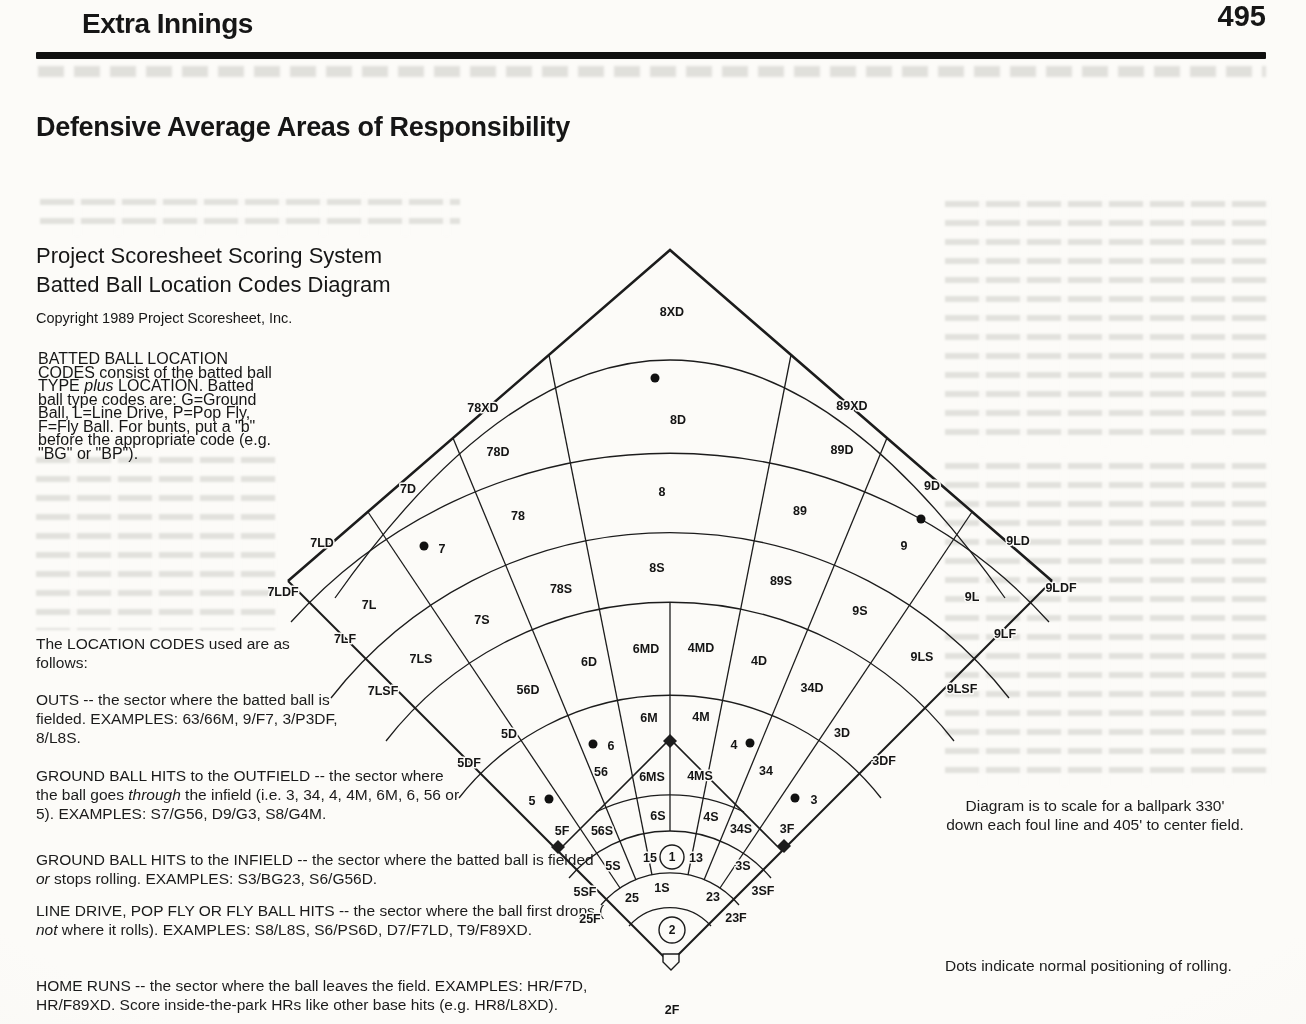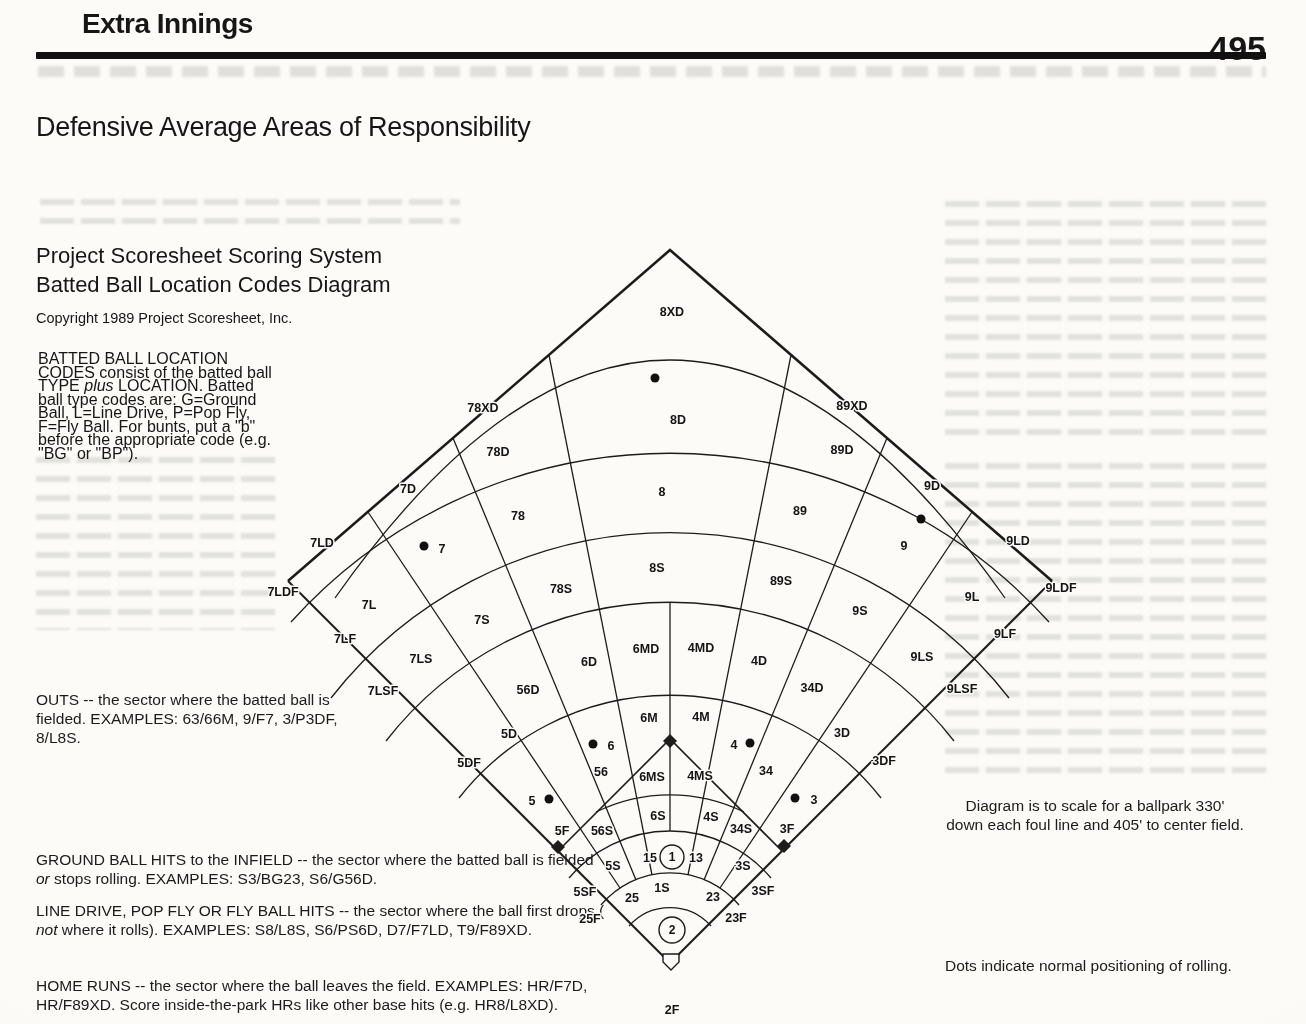--- a/index.html
+++ b/index.html
@@ -2,36 +2,36 @@
 <html><head>
 <meta charset="utf-8">
 <style>
   html,body{margin:0;padding:0;background:#e9e8e4;}
   .page{position:relative;width:1306px;height:1024px;overflow:hidden;
         background:radial-gradient(135% 120% at 50% 42%, #fcfbf8 55%, #f2f1ec 100%);
         font-family:"Liberation Sans",sans-serif;color:#161616;}
   .abs{position:absolute;}
   
   .book-title{left:36px;top:8px;font-size:28px;font-weight:800;letter-spacing:-0.5px;margin-left:46px;}
-  .page-number{right:40px;top:29px;font-size:34px;font-weight:800;}
+  .page-number{right:40px;top:0;font-size:29px;font-weight:800;}
   .rule{left:36px;top:52px;width:1230px;height:7px;background:#101010;border-radius:1px;}
   
   .ghost{position:absolute;filter:blur(1.3px);opacity:.5;
     background:
       repeating-linear-gradient(90deg, rgba(251,250,247,0) 0 34px, rgba(251,250,247,.92) 34px 41px),
       repeating-linear-gradient(180deg, transparent 0 5px, rgba(158,158,150,.55) 5px 11px, transparent 11px 19px);}
   .g-rule{left:38px;top:66px;width:1228px;height:11px;
     background:repeating-linear-gradient(90deg, rgba(150,150,143,.5) 0 26px, transparent 26px 36px);
     filter:blur(1.6px);opacity:.55;}
   .g-lefttop{left:40px;top:194px;width:420px;height:42px;}
   .g-leftmid{left:36px;top:452px;width:240px;height:178px;}
   .g-right1{left:945px;top:196px;width:325px;height:250px;}
   .g-right2{left:945px;top:458px;width:325px;height:328px;}
   
-  .section-title{left:36px;top:112px;font-size:27px;font-weight:400;letter-spacing:-0.3px;}
+  .section-title{left:36px;top:112px;font-size:27px;font-weight:700;letter-spacing:-0.3px;}
   .intro1{left:36px;top:243px;font-size:22px;}
   .intro2{left:36px;top:272px;font-size:22px;}
   .copyright{left:36px;top:310px;font-size:14.5px;}
   .small-print{left:38px;top:352px;width:236px;font-size:16px;line-height:13.5px;}
   p{margin:0;}
   .body-text{font-size:15.5px;line-height:19px;color:#1b1b1b;}
   .lead{left:36px;top:634px;width:255px;}
   .item0{left:36px;top:690px;width:315px;}
   .item1{left:36px;top:766px;width:425px;}
   .item2{left:36px;top:850px;width:575px;}
@@ -68,21 +68,23 @@
   <div class="ghost g-lefttop"></div>
   <div class="ghost g-leftmid"></div>
   <div class="ghost g-right1"></div>
   <div class="ghost g-right2"></div>
 
   <div class="abs intro2">Batted Ball Location Codes Diagram</div>
   <div class="abs intro1">Project Scoresheet Scoring System</div>
   <div class="abs copyright">Copyright 1989 Project Scoresheet, Inc.</div>
   <p class="abs small-print"><span>BATTED BALL LOCATION CODES consist of the batted ball TYPE </span><i>plus</i><span> LOCATION. Batted ball type codes are: G=Ground Ball, L=Line Drive, P=Pop Fly, F=Fly Ball. For bunts, put a "b" before the appropriate code (e.g. "BG" or "BP").</span></p>
 
+  <p class="abs body-text lead">The LOCATION CODES used are as follows:</p>
   <p class="abs body-text item0"><span>OUTS -- the sector where the batted ball is fielded. EXAMPLES: 63/66M, 9/F7, 3/P3DF, 8/L8S.</span></p>
+  <p class="abs body-text item1"><span>GROUND BALL HITS to the OUTFIELD -- the sector where the ball goes </span><i>through</i><span> the infield (i.e. 3, 34, 4, 4M, 6M, 6, 56 or 5). EXAMPLES: S7/G56, D9/G3, S8/G4M.</span></p>
   <p class="abs body-text item2"><span>GROUND BALL HITS to the INFIELD -- the sector where the batted ball is fielded </span><i>or</i><span> stops rolling. EXAMPLES: S3/BG23, S6/G56D.</span></p>
   <p class="abs body-text item3"><span>LINE DRIVE, POP FLY OR FLY BALL HITS -- the sector where the ball first drops ( </span><i>not</i><span> where it rolls). EXAMPLES: S8/L8S, S6/PS6D, D7/F7LD, T9/F89XD.</span></p>
   <p class="abs body-text item4"><span>HOME RUNS -- the sector where the ball leaves the field. EXAMPLES: HR/F7D, HR/F89XD. Score inside-the-park HRs like other base hits (e.g. HR8/L8XD).</span></p>
 
   <p class="abs body-text note0">Diagram is to scale for a ballpark 330' down each foul line and 405' to center field.</p>
   <p class="abs body-text note2">Dots indicate normal positioning of rolling.</p>
 
   <svg class="field" width="1306" height="1024" viewBox="0 0 1306 1024">
     <g class="field-lines">
 

